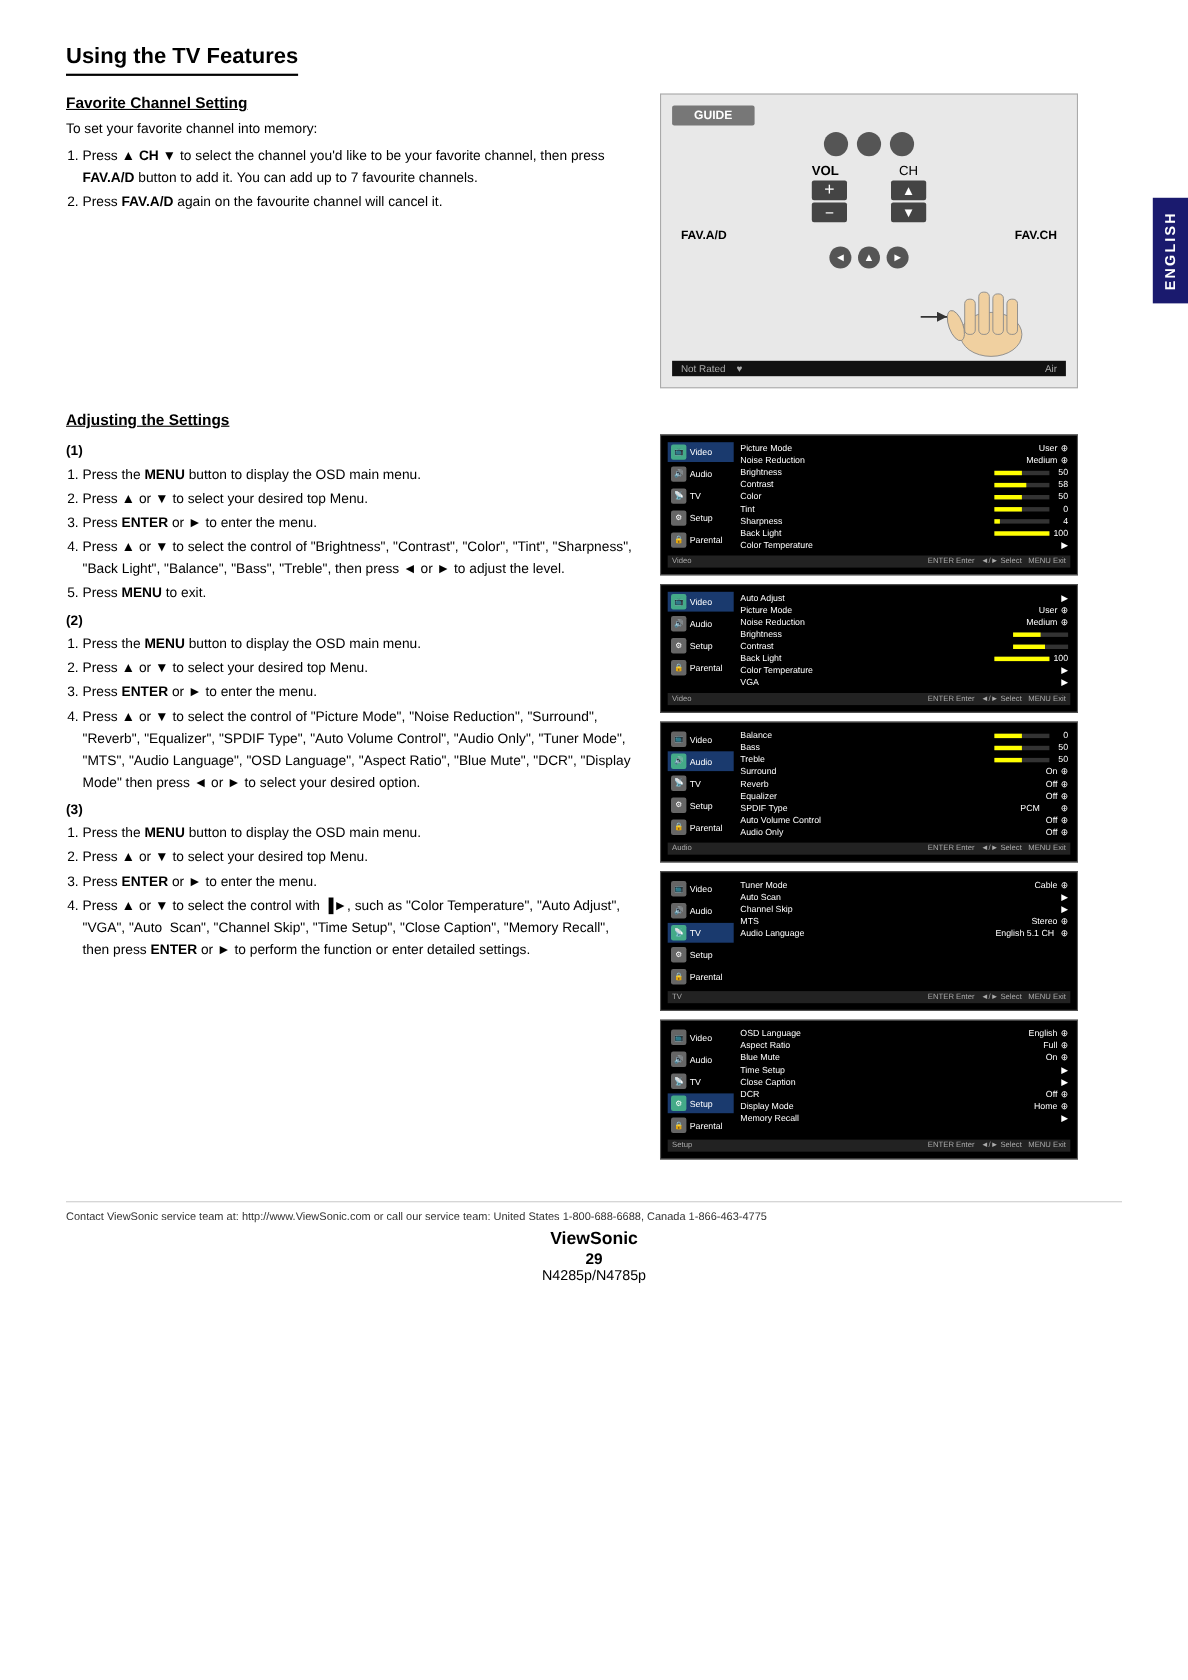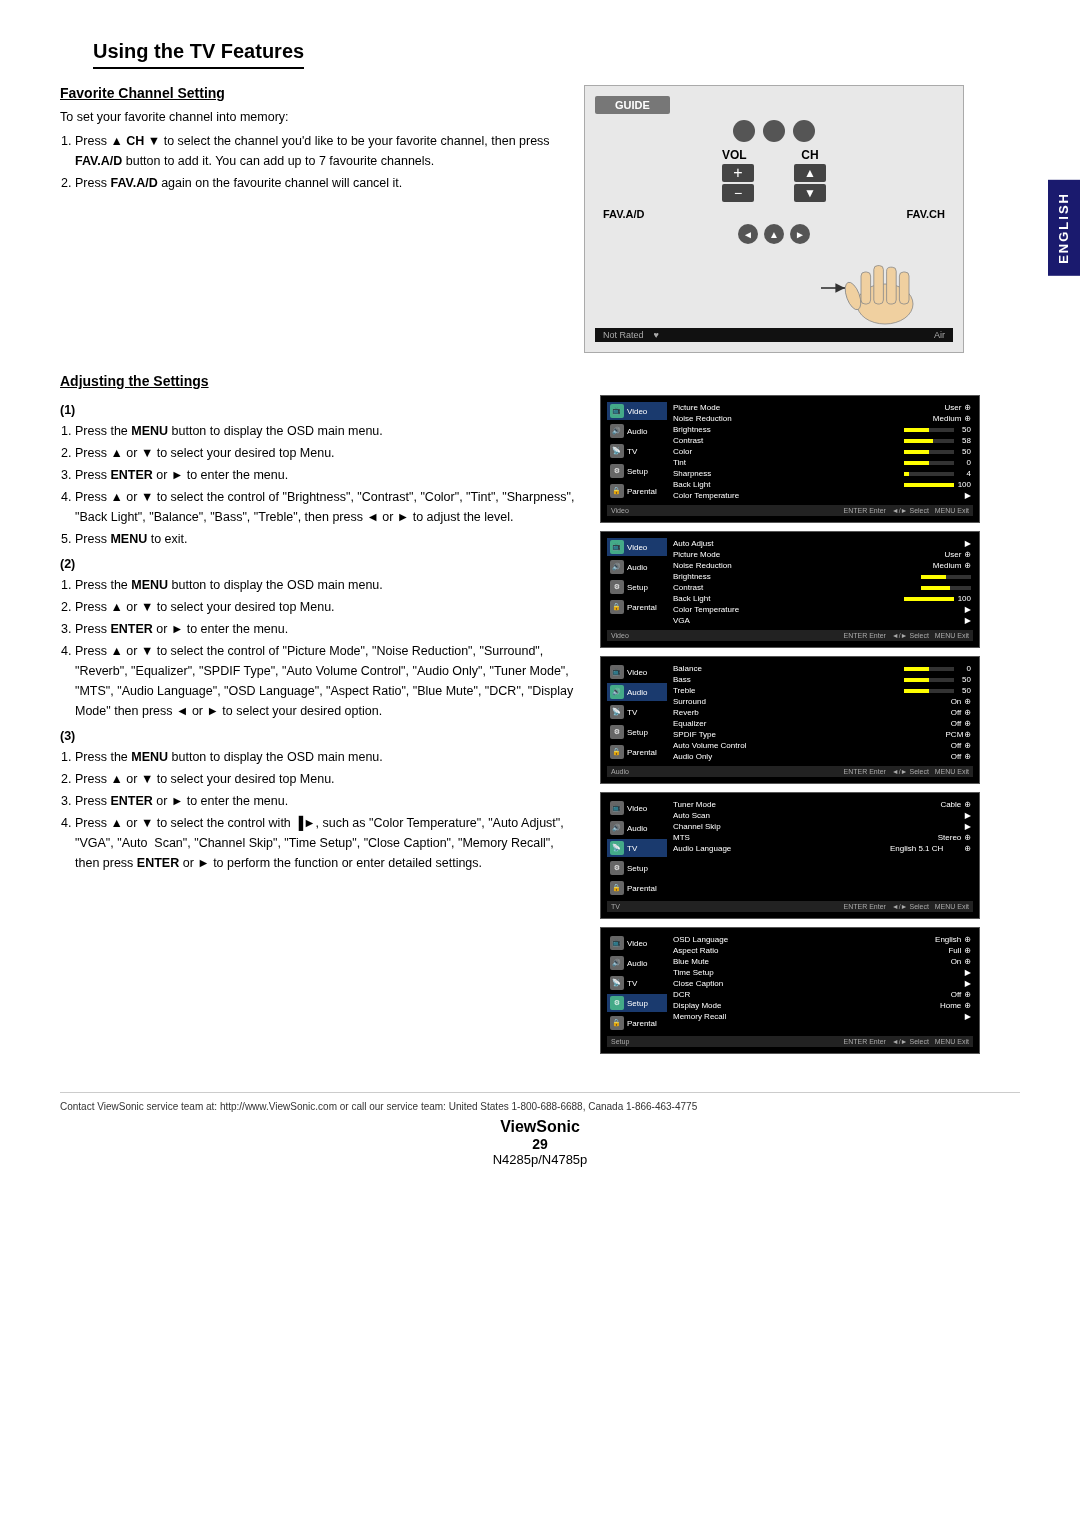--- a/index.html
+++ b/index.html
@@ -34,26 +34,25 @@
       width: 32px;
     }
 
     .page-title {
       font-size: 20px;
       font-weight: bold;
       margin-bottom: 6px;
       border-bottom: 2px solid #000;
       padding-bottom: 4px;
       display: inline-block;
-      margin-left: 33px;
     }
 
     .top-section {
       display: flex;
-      gap: 4px;
+      gap: 20px;
       margin-top: 10px;
     }
 
     .left-content {
       flex: 1;
       max-width: 520px;
     }
 
     .right-content {
       flex: 0 0 380px;
@@ -275,21 +274,21 @@
           <div style="width:22px;height:22px;border-radius:50%;background:#555;"></div>
         </div>
 
         <div style="display:flex; justify-content:center; gap:40px; margin-bottom:4px;">
           <div style="text-align:left;">
             <div style="font-size:12px;font-weight:bold;">VOL</div>
             <div style="background:#444;color:#fff;width:32px;height:18px;display:flex;align-items:center;justify-content:center;font-size:16px;border-radius:2px;margin:2px auto;">+</div>
             <div style="background:#444;color:#fff;width:32px;height:18px;display:flex;align-items:center;justify-content:center;font-size:14px;border-radius:2px;margin:2px auto;">−</div>
           </div>
           <div style="text-align:center;">
-            <div style="font-size:12px;font-weight:bold;">CH</div>
+            <div style="font-size:12px;font-weight:normal;">CH</div>
             <div style="background:#444;color:#fff;width:32px;height:18px;display:flex;align-items:center;justify-content:center;font-size:12px;border-radius:2px;margin:2px auto;">▲</div>
             <div style="background:#444;color:#fff;width:32px;height:18px;display:flex;align-items:center;justify-content:center;font-size:12px;border-radius:2px;margin:2px auto;">▼</div>
           </div>
         </div>
 
         <div style="display:flex; justify-content:space-between; margin: 4px 8px;">
           <div style="font-size:11px;font-weight:bold;">FAV.A/D</div>
           <div style="font-size:11px;font-weight:bold;">FAV.CH</div>
         </div>
 
@@ -621,21 +620,21 @@
                 </div>
               <div class="osd-row">
                   <span>Equalizer</span>
                   <span style="display:flex;gap:3px;">
                     <span>Off</span>
                     <span>⊕</span>
                   </span>
                 </div>
               <div class="osd-row">
                   <span>SPDIF Type</span>
-                  <span style="display:flex;gap:1px;">
+                  <span style="display:flex;gap:19px;">
                     <span>PCM</span>
                     <span>⊕</span>
                   </span>
                 </div>
               <div class="osd-row">
                   <span>Auto Volume Control</span>
                   <span style="display:flex;gap:3px;">
                     <span>Off</span>
                     <span>⊕</span>
                   </span>
@@ -697,21 +696,21 @@
                 </div>
               <div class="osd-row">
                   <span>MTS</span>
                   <span style="display:flex;gap:3px;">
                     <span>Stereo</span>
                     <span>⊕</span>
                   </span>
                 </div>
               <div class="osd-row">
                   <span>Audio Language</span>
-                  <span style="display:flex;gap:21px;">
+                  <span style="display:flex;gap:6px;">
                     <span>English 5.1 CH</span>
                     <span>⊕</span>
                   </span>
                 </div>
             </div>
           </div>
           <div class="osd-footer">
             <span>TV</span>
               <span>ENTER Enter &nbsp; ◄/► Select &nbsp; MENU Exit</span>
           </div>

